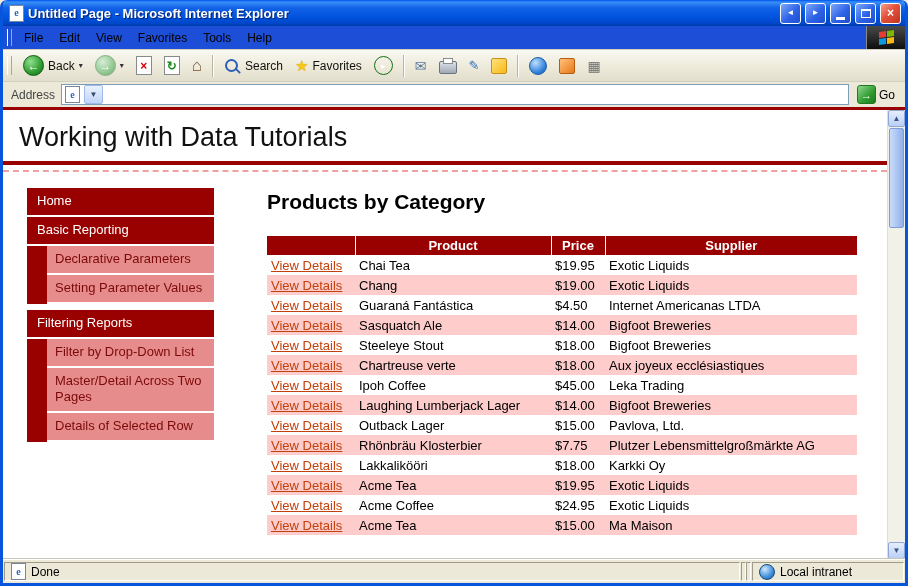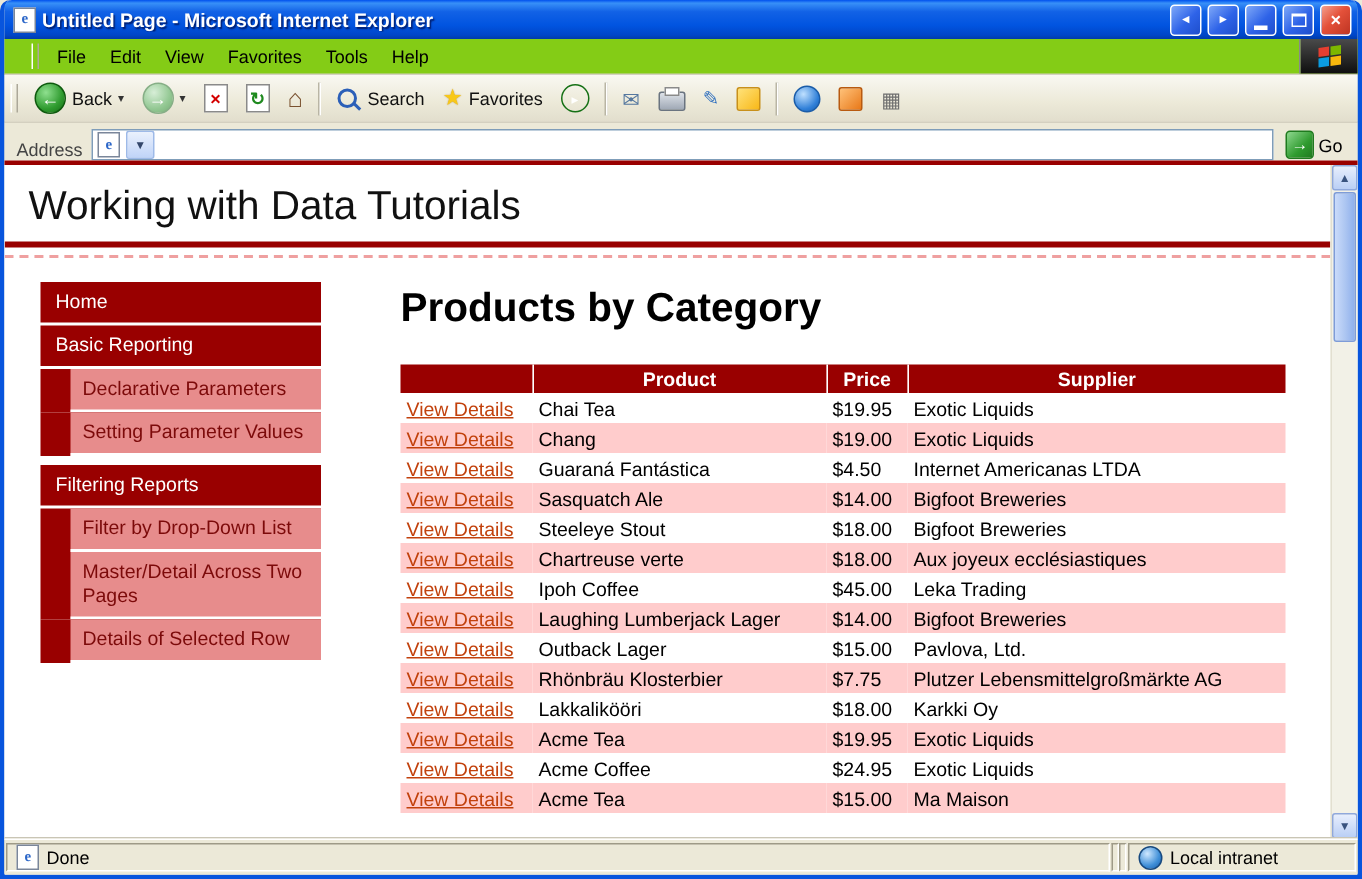--- a/index.html
+++ b/index.html
@@ -16,21 +16,21 @@
   .tbtn{width:21px;height:21px;box-sizing:border-box;border-radius:3px;border:1px solid #fff;
     display:flex;align-items:center;justify-content:center;color:#fff;font-size:12px;font-weight:bold;flex:0 0 auto;}
   .tbtn.blue{background:linear-gradient(135deg,#7EA8F8 0%,#2E63E8 55%,#1E4ECC 100%);}
   .tbtn.red{background:linear-gradient(135deg,#F4A08E 0%,#E4513A 45%,#BE3422 100%);}
   .tbtn .g1{font-size:8px;line-height:1;}
   .min-glyph{width:9px;height:3px;background:#fff;align-self:flex-end;margin-bottom:3px;}
   .max-glyph{width:10px;height:9px;box-sizing:border-box;border:1px solid #fff;border-top:2px solid #fff;}
   .page-icon{width:13px;height:15px;background:#fff;border:1px solid #7A869A;display:flex;align-items:center;justify-content:center;flex:0 0 auto;}
   .page-icon .pe{color:#2B66C8;font-weight:bold;font-size:10px;font-family:"Liberation Serif",serif;line-height:1;}
   
-  .menubar{flex:0 0 23px;display:flex;align-items:stretch;background:#84cc16;border-bottom:1px solid #D4D0C0;padding-left:16px;}
+  .menubar{flex:0 0 23px;display:flex;align-items:stretch;background:#1d4ed8;border-bottom:1px solid #D4D0C0;padding-left:2px;}
   .grip{width:3px;margin:3px 4px 3px 2px;border-left:1px solid #fff;border-right:1px solid #ACA899;}
   .menu-items{display:flex;align-items:center;}
   .menu-item{font-size:12px;padding:3px 8px;color:#000;}
   .spacer{flex:1;}
   .winlogo-box{width:38px;display:flex;align-items:center;justify-content:center;
     background:linear-gradient(180deg,#4A4A4A,#0E0E0E);border-left:1px solid #8A8A8A;}
   .winflag{display:grid;grid-template-columns:7px 7px;grid-template-rows:6px 6px;gap:1px;transform:skewY(-8deg);}
   .winflag i{display:block;}
   .winflag .f1{background:#E53E30;}.winflag .f2{background:#7DB700;}
   .winflag .f3{background:#0B9BE0;}.winflag .f4{background:#F8B80D;}
@@ -56,21 +56,21 @@
     background:radial-gradient(circle at 35% 30%,#9FE89F,#2F9B2F 65%,#15701 5);border:1px solid #157015;}
   .mail-glyph{color:#55779F;font-size:14px;line-height:1;}
   .printer{width:16px;height:11px;background:linear-gradient(#DDE2E8,#9FA8B5);border:1px solid #6A7480;border-radius:2px;position:relative;margin-top:4px;}
   .printer::before{content:"";position:absolute;top:-4px;left:3px;width:8px;height:4px;background:#fff;border:1px solid #8A8A8A;}
   .edit-glyph{color:#2F6FBF;font-size:13px;line-height:1;}
   .yellow-sq{width:14px;height:14px;background:linear-gradient(135deg,#FFE27A,#F8B818);border:1px solid #C8901A;border-radius:2px;}
   .globe-circle{width:16px;height:16px;border-radius:50%;background:radial-gradient(circle at 35% 30%,#BFE0FF,#2F7FD8 65%,#1A5CA8);border:1px solid #1A5CA8;}
   .orange-sq{width:14px;height:14px;background:linear-gradient(135deg,#FFC27A,#E87818);border:1px solid #B85A10;border-radius:2px;}
   .grid-glyph{font-size:14px;color:#6F6F6F;line-height:1;}
   
-  .addressbar{flex:0 0 25px;display:flex;align-items:flex-end;gap:6px;background:#ECE9D8;padding:0 4px 0 2px;font-size:12px;}
+  .addressbar{flex:0 0 25px;display:flex;align-items:center;gap:6px;background:#ECE9D8;padding:0 4px 0 2px;font-size:12px;}
   .addr-label{color:#444;padding-left:6px;}
   .addr-input{flex:1;height:21px;box-sizing:border-box;background:#fff;border:1px solid #7F9DB9;
     display:flex;align-items:center;gap:4px;padding:0 1px 0 3px;overflow:hidden;}
   .addr-url{flex:1;font-size:12px;color:#000;white-space:nowrap;overflow:hidden;}
   .addr-drop{width:17px;height:17px;flex:0 0 17px;display:flex;align-items:center;justify-content:center;font-size:8px;color:#33476B;
     background:linear-gradient(180deg,#EAF1FD,#C0D4F8);border:1px solid #9EBAE8;border-radius:2px;}
   .go-btn{display:flex;align-items:center;gap:3px;padding:1px 6px 1px 2px;}
   .go-icon{width:17px;height:17px;border-radius:3px;display:flex;align-items:center;justify-content:center;color:#fff;font-weight:bold;font-size:11px;
     background:linear-gradient(135deg,#8FD88F,#2F9B2F 60%,#1F7A1F);border:1px solid #1F7A1F;}
   
@@ -81,21 +81,21 @@
   .dashed-line{border-top:2px dashed #EFA0A0;margin-top:5px;}
   .content-row{flex:1;display:flex;padding-top:16px;overflow:hidden;}
   
   .sidebar{flex:0 0 187px;width:187px;margin-left:24px;font-size:13px;line-height:16px;}
   .nav-top{background:#990000;color:#fff;padding:5px 8px 6px 10px;margin-bottom:2px;cursor:pointer;}
   .nav-sub{background:#990000;cursor:pointer;}
   .nav-sub .nav-label{margin-left:20px;background:#E78C8C;color:#7C0A0A;padding:5px 8px 6px 8px;border-bottom:2px solid #fff;}
   .nav-sub.section-end{margin-bottom:6px;}
   
   .main{flex:1;padding-left:53px;overflow:hidden;}
-  .page-heading{font-size:27px;font-weight:bold;color:#000;margin:2px 0 22px 0;}
+  .page-heading{font-size:21px;font-weight:bold;color:#000;margin:2px 0 22px 0;}
   table.products{border-collapse:collapse;font-size:13px;}
   table.products th{background:#990000;color:#fff;font-weight:bold;text-align:center;padding:2px 4px;border-left:1px solid #fff;}
   table.products th:first-child{border-left:none;}
   table.products td{padding:2px 4px;height:16px;white-space:nowrap;}
   table.products tr.alt{background:#FFCCCC;}
   table.products a{color:#c2410c;}
   .col-details{width:88px;}.col-product{width:196px;}.col-price{width:54px;}.col-supplier{width:252px;}
   
   .scrollbar{flex:0 0 17px;display:flex;flex-direction:column;background:#F2F1E7;border-left:1px solid #E2DFD0;}
   .sb-btn{flex:0 0 17px;height:17px;box-sizing:border-box;display:flex;align-items:center;justify-content:center;font-size:8px;color:#39537F;

